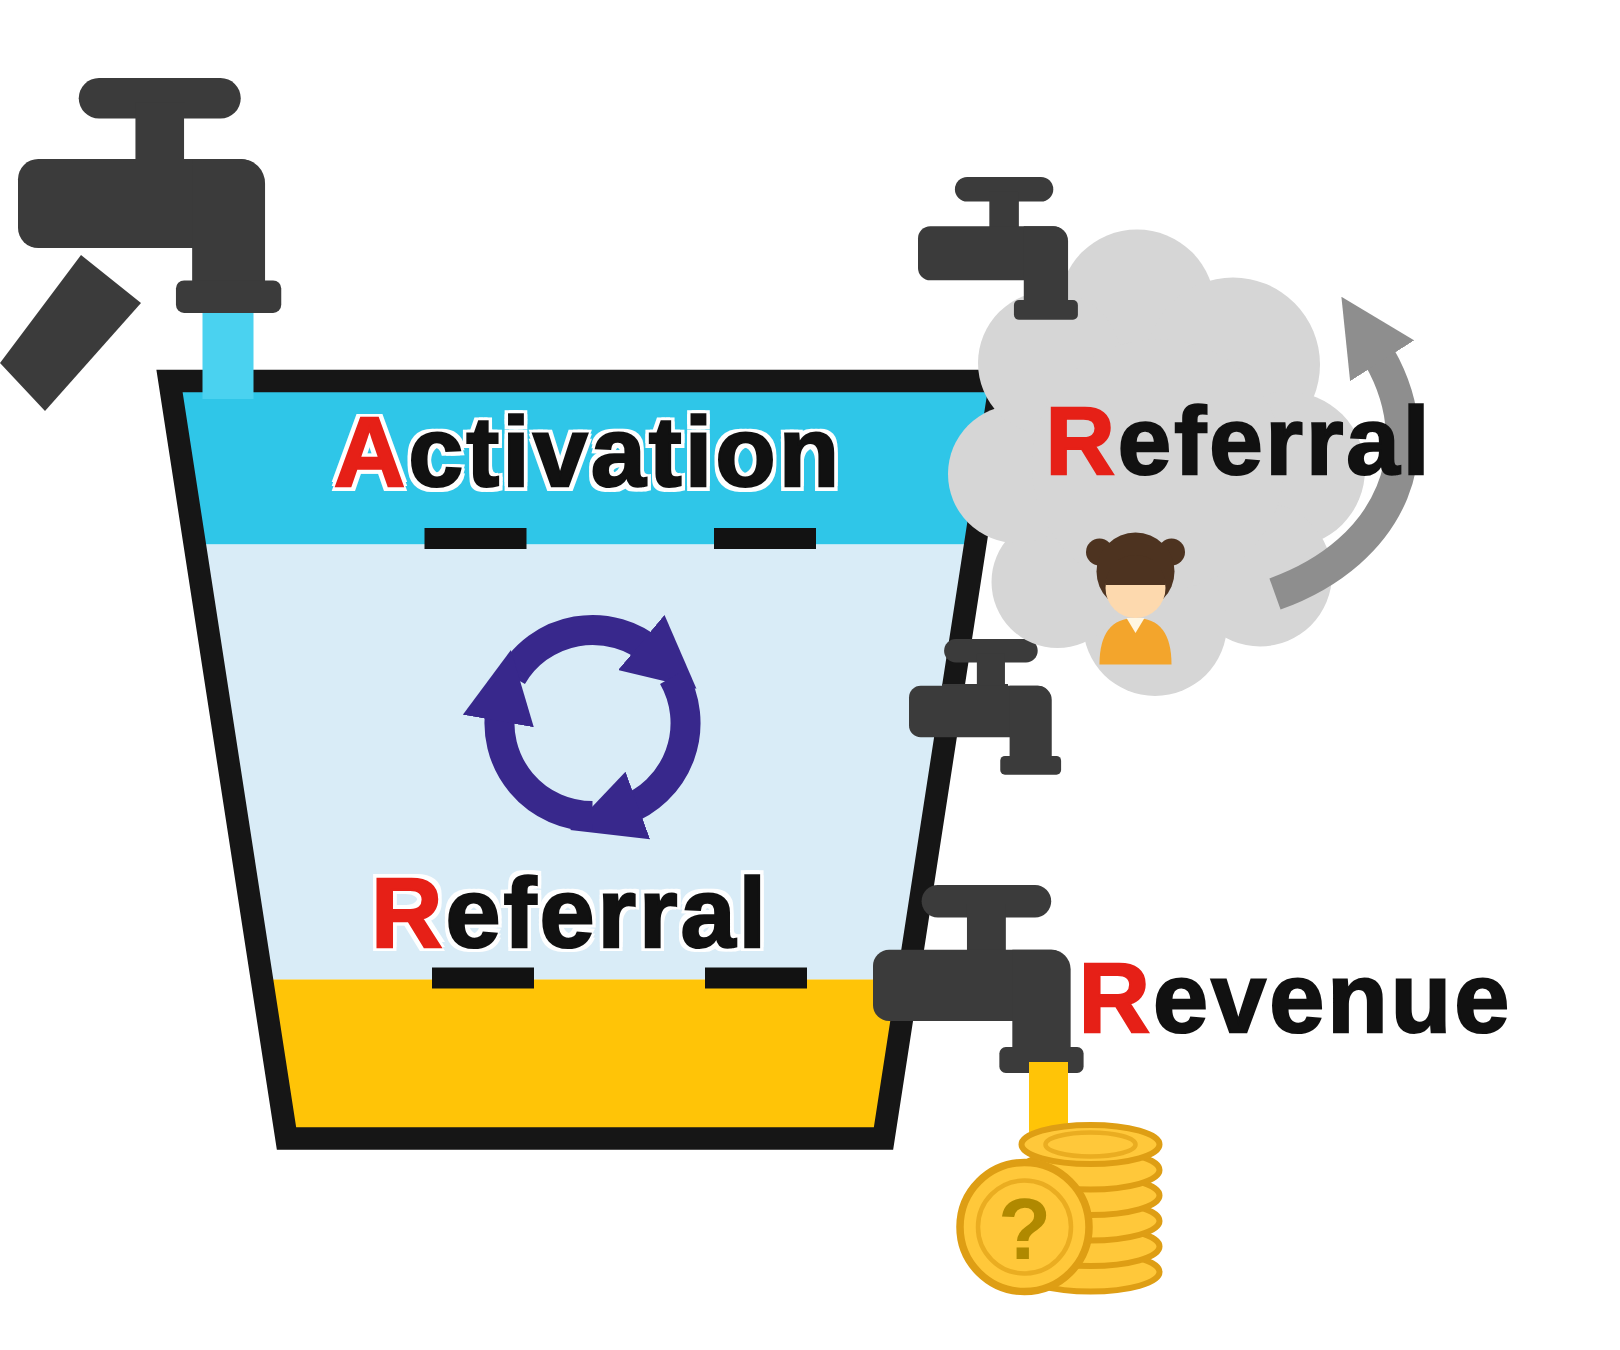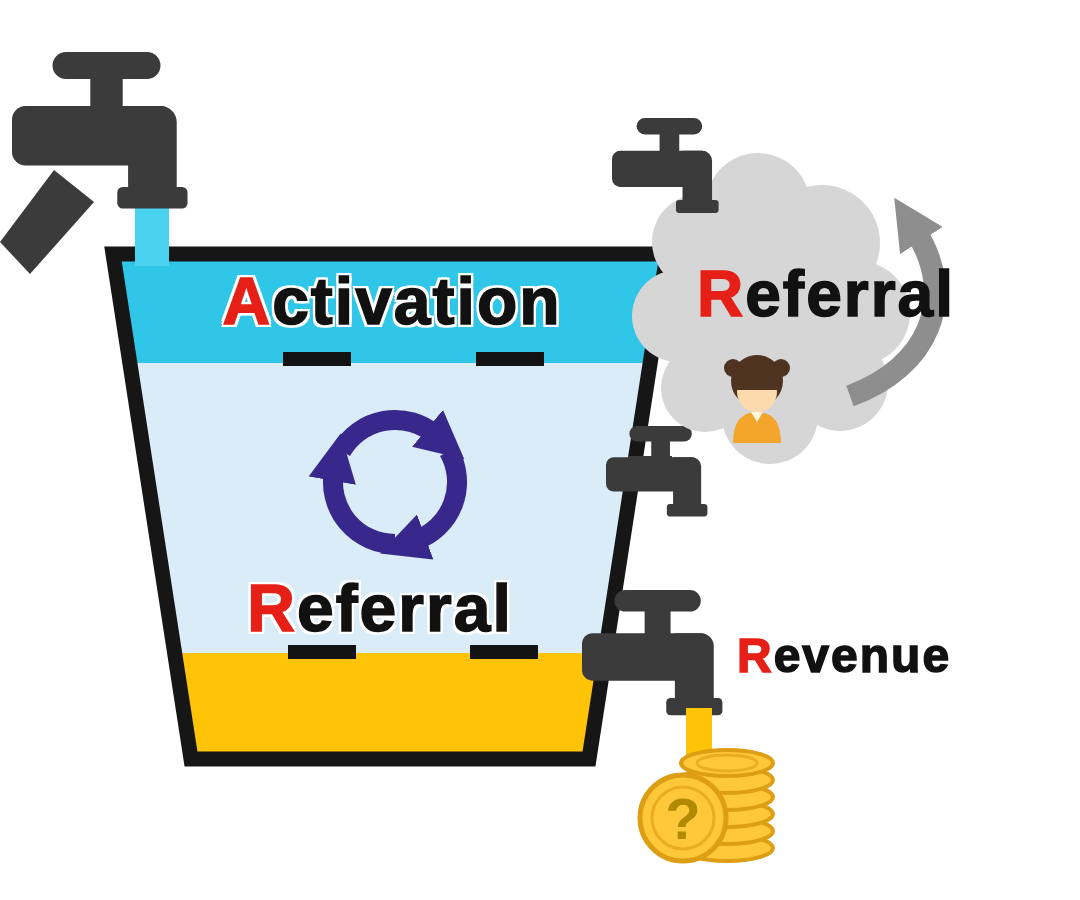--- a/index.html
+++ b/index.html
@@ -155,17 +155,17 @@
   </div>
 
   <div class="stage outlined" style="left:380px;top:575px;font-size:66px;transform:translateX(-50%);">
     <span class="initial">R</span><span>eferral</span>
   </div>
 
   <div class="stage" style="left:697px;top:262px;font-size:64px;">
     <span class="initial">R</span><span>eferral</span>
   </div>
 
-  <div class="stage" style="left:737px;top:632px;font-size:48px;">
+  <div class="stage" style="left:719px;top:632px;font-size:66px;">
     <span class="initial">R</span><span>evenue</span>
   </div>
 
 </div>
 
 </body></html>

